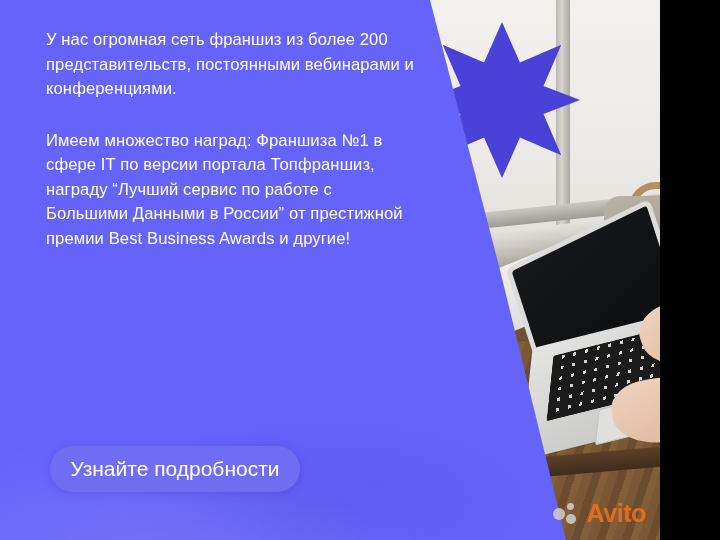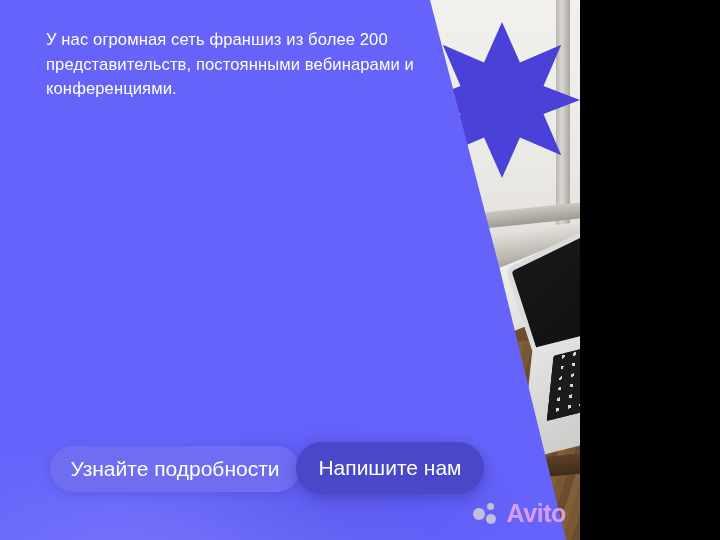--- a/index.html
+++ b/index.html
@@ -2,21 +2,21 @@
 <html><head>
 <meta charset="utf-8">
 <style>
   html, body {
     margin: 0;
     padding: 0;
     background: #000;
   }
   #stage {
     position: relative;
-    width: 580px;
+    width: 660px;
     height: 540px;
     overflow: hidden;
     font-family: "Liberation Sans", "DejaVu Sans", sans-serif;
     background: #111;
   }
 
   
   .photo {
     position: absolute;
     inset: 0;
@@ -217,21 +217,21 @@
   }
   .avito-mark { position:relative; width:26px; height:22px; }
   .avito-mark i {
     position:absolute; display:block; border-radius:50%;
     background:#d5d5d5;
   }
   .avito-mark i:nth-child(1){ left:0;   top:5px;  width:12px; height:12px; }
   .avito-mark i:nth-child(2){ left:14px; top:0;   width:7px;  height:7px; }
   .avito-mark i:nth-child(3){ left:13px; top:11px; width:10px; height:10px; }
   .avito-text {
-    color:#f0abfc; font-size:25px; font-weight:bold; letter-spacing:-.4px;
+    color:#f97316; font-size:25px; font-weight:bold; letter-spacing:-.4px;
   }
 </style>
 </head>
 <body>
 
 <div id="stage">
 
   <div class="photo">
     <div class="photo-inner">
       <div class="win-bg"></div>
@@ -264,24 +264,24 @@
   </div>
 
   <div class="star"></div>
 
   <div class="panel">
     <div class="panel-sheen"></div>
   </div>
 
   <div class="copy">
     <p class="para">У нас огромная сеть франшиз из более 200 представительств, постоянными вебинарами и конференциями.</p>
+    <p class="para">Имеем множество наград: Франшиза №1 в сфере IT по версии портала Топфраншиз, награду “Лучший сервис по работе с Большими Данными в России” от престижной премии Best Business Awards и другие!</p>
   </div>
 
   <div class="btn btn-primary">Узнайте подробности</div>
-  <div class="btn btn-secondary">Напишите нам</div>
 
   <div class="avito">
     <span class="avito-mark">
         <i></i>
         <i></i>
         <i></i>
       </span>
     <span class="avito-text">Avito</span>
   </div>
 

